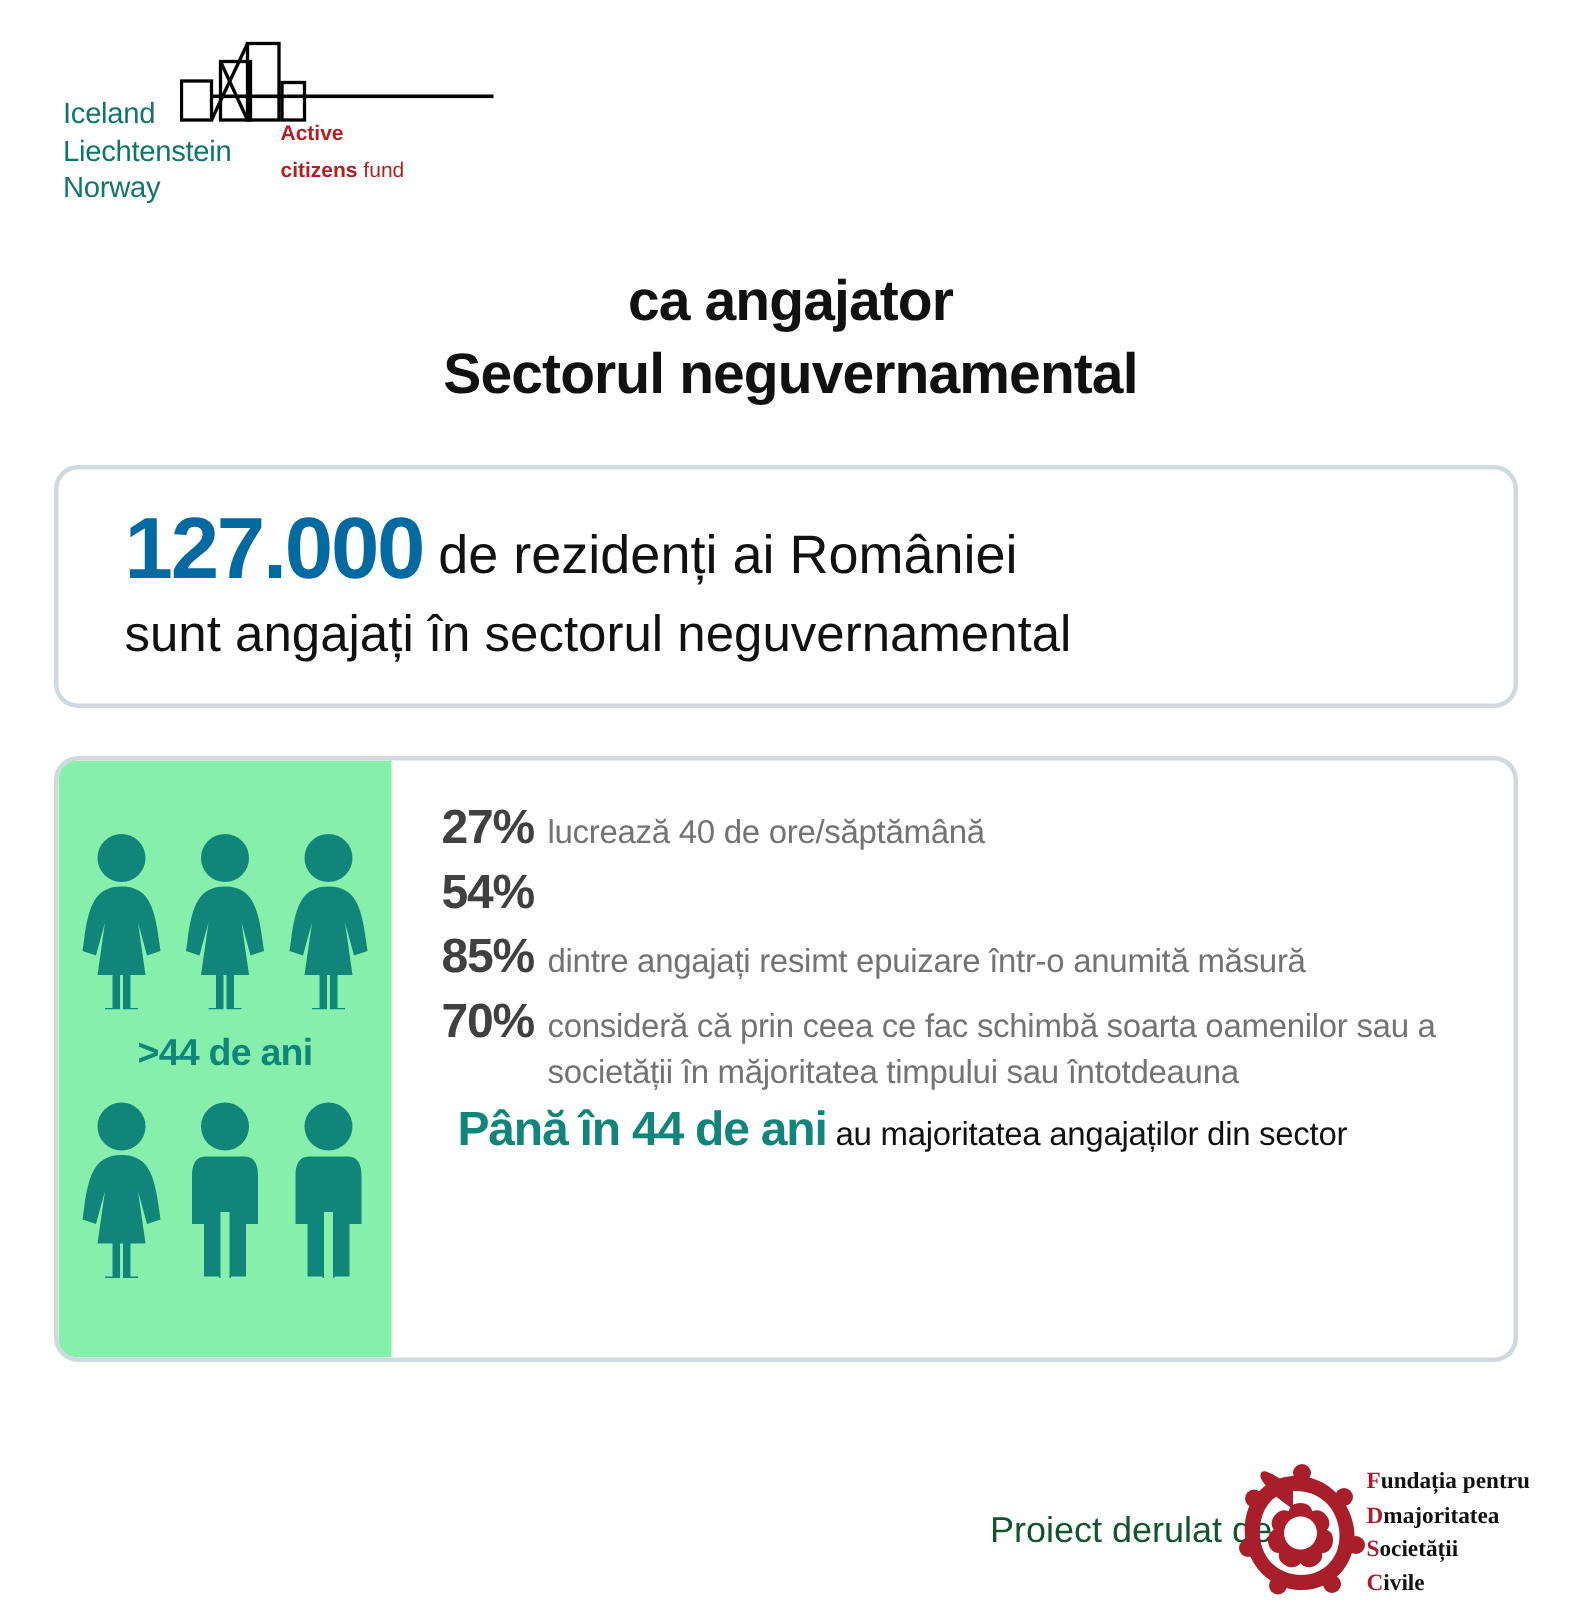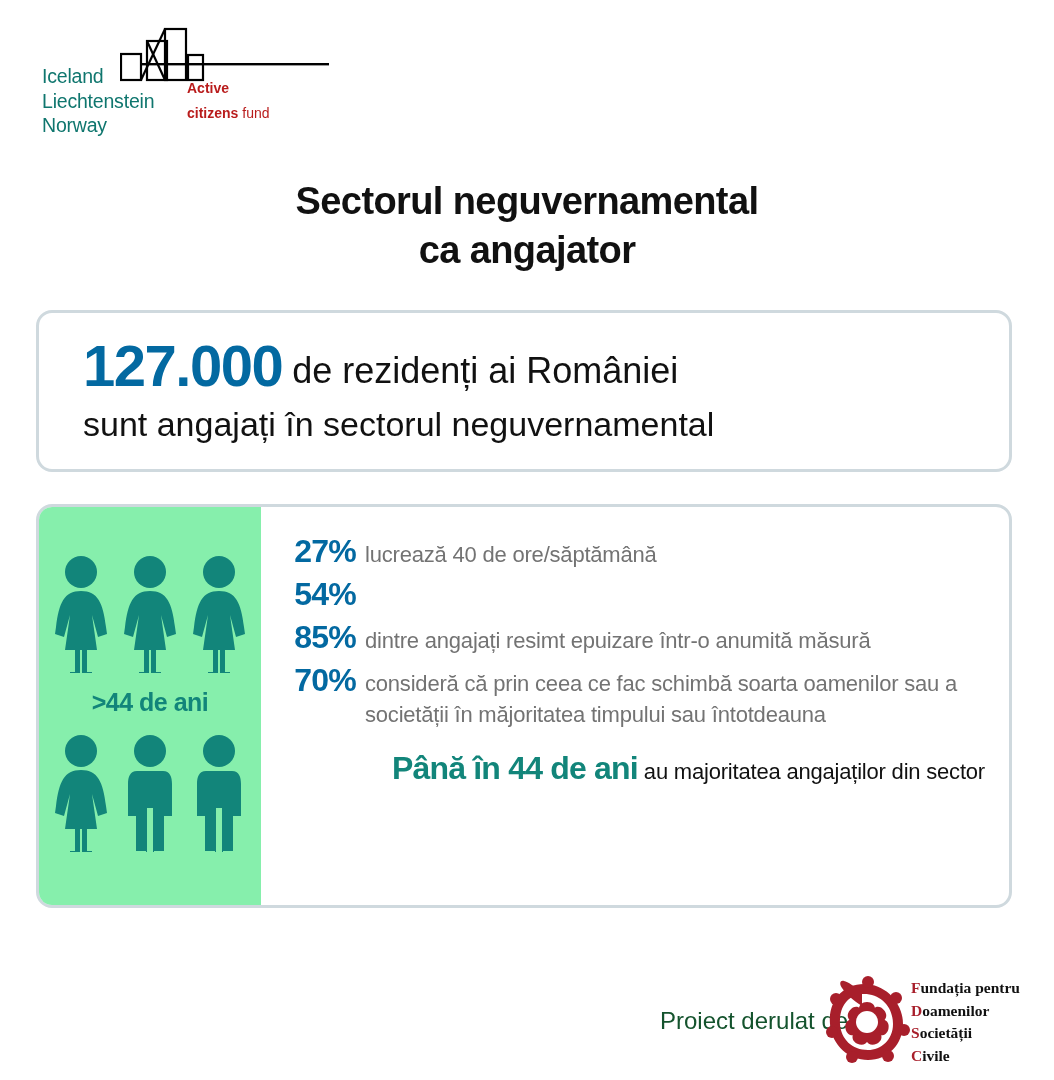--- a/index.html
+++ b/index.html
@@ -106,34 +106,34 @@
 
   
   .stats {
     position: absolute;
     left: 222px; top: 0;
     right: 0; bottom: 0;
     padding: 26px 14px 0 0;
   }
   .stat-row { display: flex; align-items: baseline; margin-bottom: 6px; }
   .stat-pct {
-    color: #0369a1;
+    color: #404040;
     font-weight: bold;
     font-size: 32px;
     letter-spacing: -0.8px;
     width: 104px;
     min-width: 104px;
     text-align: right;
     padding-right: 9px;
   }
   .stat-text { font-size: 22px; line-height: 31px; color: #737373; letter-spacing: -0.2px; }
-  #stat-row-4 { margin-bottom: 20px; }
+  #stat-row-4 { margin-bottom: 4px; }
   #stat-row-4 .stat-text { max-width: 640px; }
 
-  .final-row { padding-left: 20px; padding-right: 10px; margin-top: 4px; text-align: right; }
+  .final-row { padding-left: 44px; padding-right: 10px; margin-top: 4px; }
   .final-lead {
     color: #12857a;
     font-weight: bold;
     font-size: 32px;
     letter-spacing: -0.8px;
   }
   .final-text { font-size: 22px; line-height: 33px; color: #111; letter-spacing: -0.2px; }
 
   
   .footer-label {
@@ -178,22 +178,22 @@
     <div>Norway</div>
   </div>
 
   <div class="eea-fund">
     <div><span class="b">Active</span></div>
     <div><span class="b">citizens</span><span> fund</span></div>
   </div>
 </div>
 
 <div class="title">
+  <div>ca angajator</div>
   <div>Sectorul neguvernamental</div>
-  <div>ca angajator</div>
 </div>
 
 <div class="card" id="hero-card">
   <div class="hero-inner">
     <div class="hero-line1">
       <span class="hero-big">127.000</span><span> de rezidenți ai României</span>
     </div>
     <div class="hero-line2">sunt angajați în sectorul neguvernamental</div>
   </div>
 </div>
@@ -287,21 +287,21 @@
     <path d="M49 30 C44 30 41 33 41 37 L41 44 L45 44 L45 56 L53 56 L53 44 L57 44 L57 37 C57 33 54 30 49 30 Z" transform="rotate(309 49 52)"></path>
   </g>
   <circle cx="49" cy="50" r="11" fill="#ffffff"></circle>
 </svg>
 
 <div class="fdsc-text">
   <div>
     <span class="cap">F</span><span>undația pentru</span>
   </div>
   <div>
-    <span class="cap">D</span><span>oamenilor</span>
+    <span class="cap">D</span><span>majoritatea</span>
   </div>
   <div>
     <span class="cap">S</span><span>ocietății</span>
   </div>
   <div>
     <span class="cap">C</span><span>ivile</span>
   </div>
 </div>
 
 </body></html>

